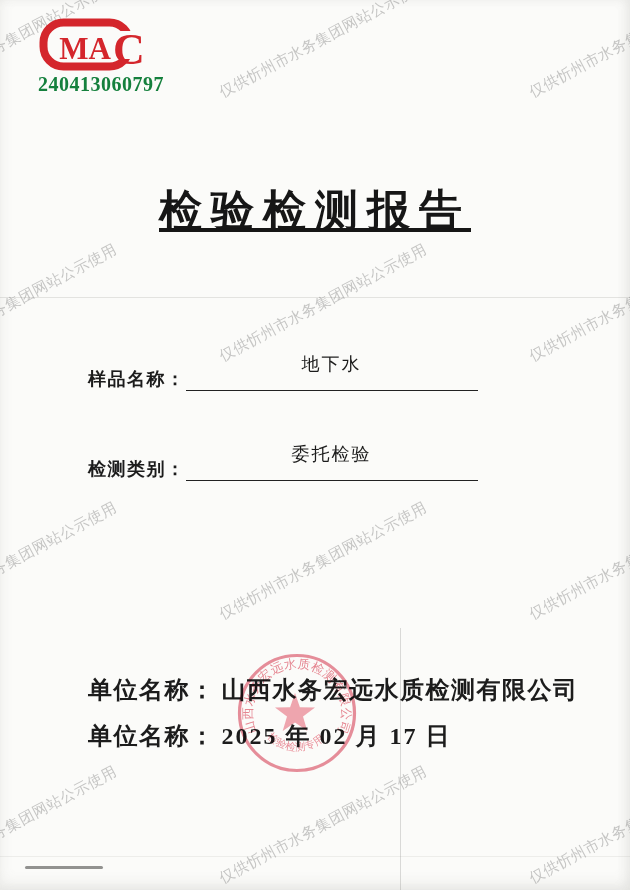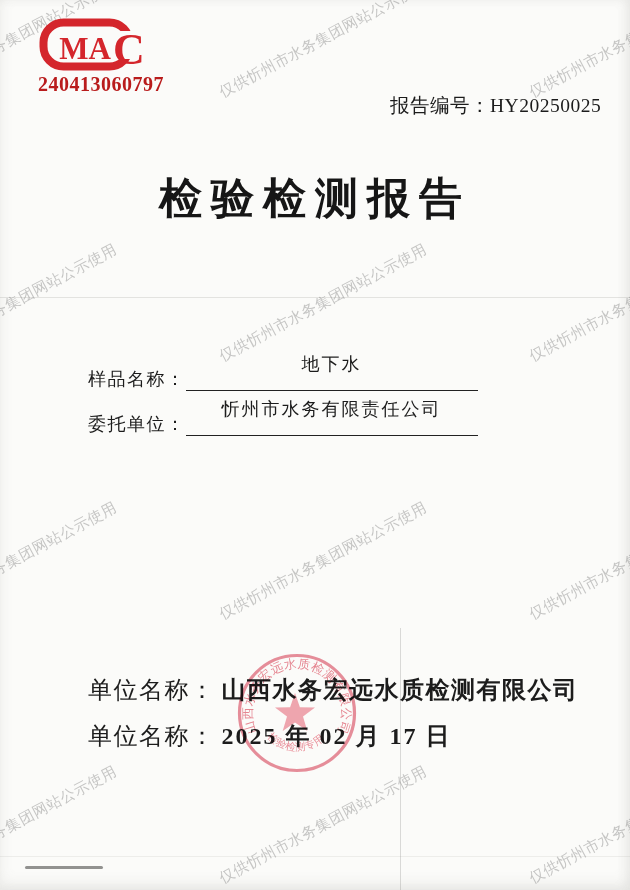--- a/index.html
+++ b/index.html
@@ -21,33 +21,33 @@
   .crease-h1{position:absolute;left:0;top:297px;width:630px;height:1px;background:rgba(140,140,135,0.22);z-index:1;}
   .crease-v1{position:absolute;left:400px;top:628px;width:1px;height:262px;background:rgba(140,140,135,0.30);z-index:1;}
   .crease-h2{position:absolute;left:0;top:856px;width:630px;height:1px;background:rgba(140,140,135,0.12);z-index:1;}
   .scan-mark{position:absolute;left:25px;top:866px;width:78px;height:2.5px;background:rgba(60,60,58,0.55);z-index:1;border-radius:2px;}
   
   .cma{position:absolute;left:39px;top:18px;z-index:2;}
   .cma svg{display:block;}
   .cma-num{
     position:absolute;left:-12px;top:55px;width:148px;text-align:center;
     font-family:"Liberation Serif","DejaVu Serif",serif;font-weight:bold;
-    font-size:20px;letter-spacing:0.5px;color:#b91c1c;
+    font-size:20px;letter-spacing:0.5px;color:#15803d;
   }
   
   .report-no{position:absolute;left:390px;top:92px;z-index:2;font-size:19.5px;letter-spacing:0.5px;}
   
   .title{
-    position:absolute;left:0;top:170px;width:630px;margin:0;text-align:center;z-index:2;
+    position:absolute;left:0;top:182px;width:630px;margin:0;text-align:center;z-index:2;
     font-family:"Liberation Sans","DejaVu Sans",sans-serif;font-weight:bold;
-    font-size:43px;letter-spacing:9px;margin-right:-9px;color:#161616;
+    font-size:43px;letter-spacing:9px;margin-right:-9px;color:#161616;text-decoration:underline;
   }
   
   .field-row{position:absolute;left:88px;z-index:2;font-size:18px;white-space:nowrap;}
-  .flabel{font-weight:400;letter-spacing:1.5px;}
+  .flabel{font-weight:700;letter-spacing:1.5px;}
   .fline{
     display:inline-block;width:292px;margin-left:0px;vertical-align:bottom;
     border-bottom:1.5px solid #222;text-align:center;letter-spacing:2px;padding-bottom:14px;
   }
   .row-1{top:352px;} .row-2{top:397px;} .row-3{top:442px;}
   
   .footer-row{position:absolute;left:88px;z-index:2;font-size:24px;font-weight:bold;white-space:nowrap;}
   .forg{top:674px;} .fdate{top:720px;}
   .fvalue{letter-spacing:1.5px;}
   .fdate .fvalue{letter-spacing:2px;}
@@ -83,31 +83,28 @@
   <div class="cma">
     <svg width="112" height="54" viewBox="0 0 112 54">
       <rect x="4.5" y="4.5" width="86" height="44" rx="20" ry="20" fill="none" stroke="#d4262c" stroke-width="8"></rect>
       <rect x="74" y="13" width="38" height="28" fill="#fbfbf9"></rect>
       <text x="46" y="41" text-anchor="middle" font-family="'Liberation Serif','DejaVu Serif',serif" font-weight="bold" font-size="31" fill="#d4262c">MA</text>
       <text x="74" y="46" font-family="'Liberation Serif','DejaVu Serif',serif" font-weight="bold" font-size="44" fill="#d4262c">C</text>
     </svg>
     <div class="cma-num">240413060797</div>
   </div>
 
-  <div class="report-no">
-    <span>报告编号：</span><span>HY20250025</span>
-  </div>
 
   <h1 class="title">检验检测报告</h1>
 
   <div class="field-row row-1">
     <span class="flabel">样品名称：</span><span class="fline">地下水</span>
   </div>
-  <div class="field-row row-2">
-    <span class="flabel">委托单位：</span><span class="fline">忻州市水务有限责任公司</span>
+  <div class="field-row row-3">
+    <span class="flabel">检测类别：</span><span class="fline">委托检验</span>
   </div>
 
   <div class="footer-row forg">
     <span class="flabel">单位名称：</span><span class="fvalue">山西水务宏远水质检测有限公司</span>
   </div>
   <div class="footer-row fdate">
     <span class="flabel">单位名称：</span><span class="fvalue">2025 年 02 月 17 日</span>
   </div>
 
   <svg class="stamp" width="170" height="165" viewBox="0 0 170 165">

